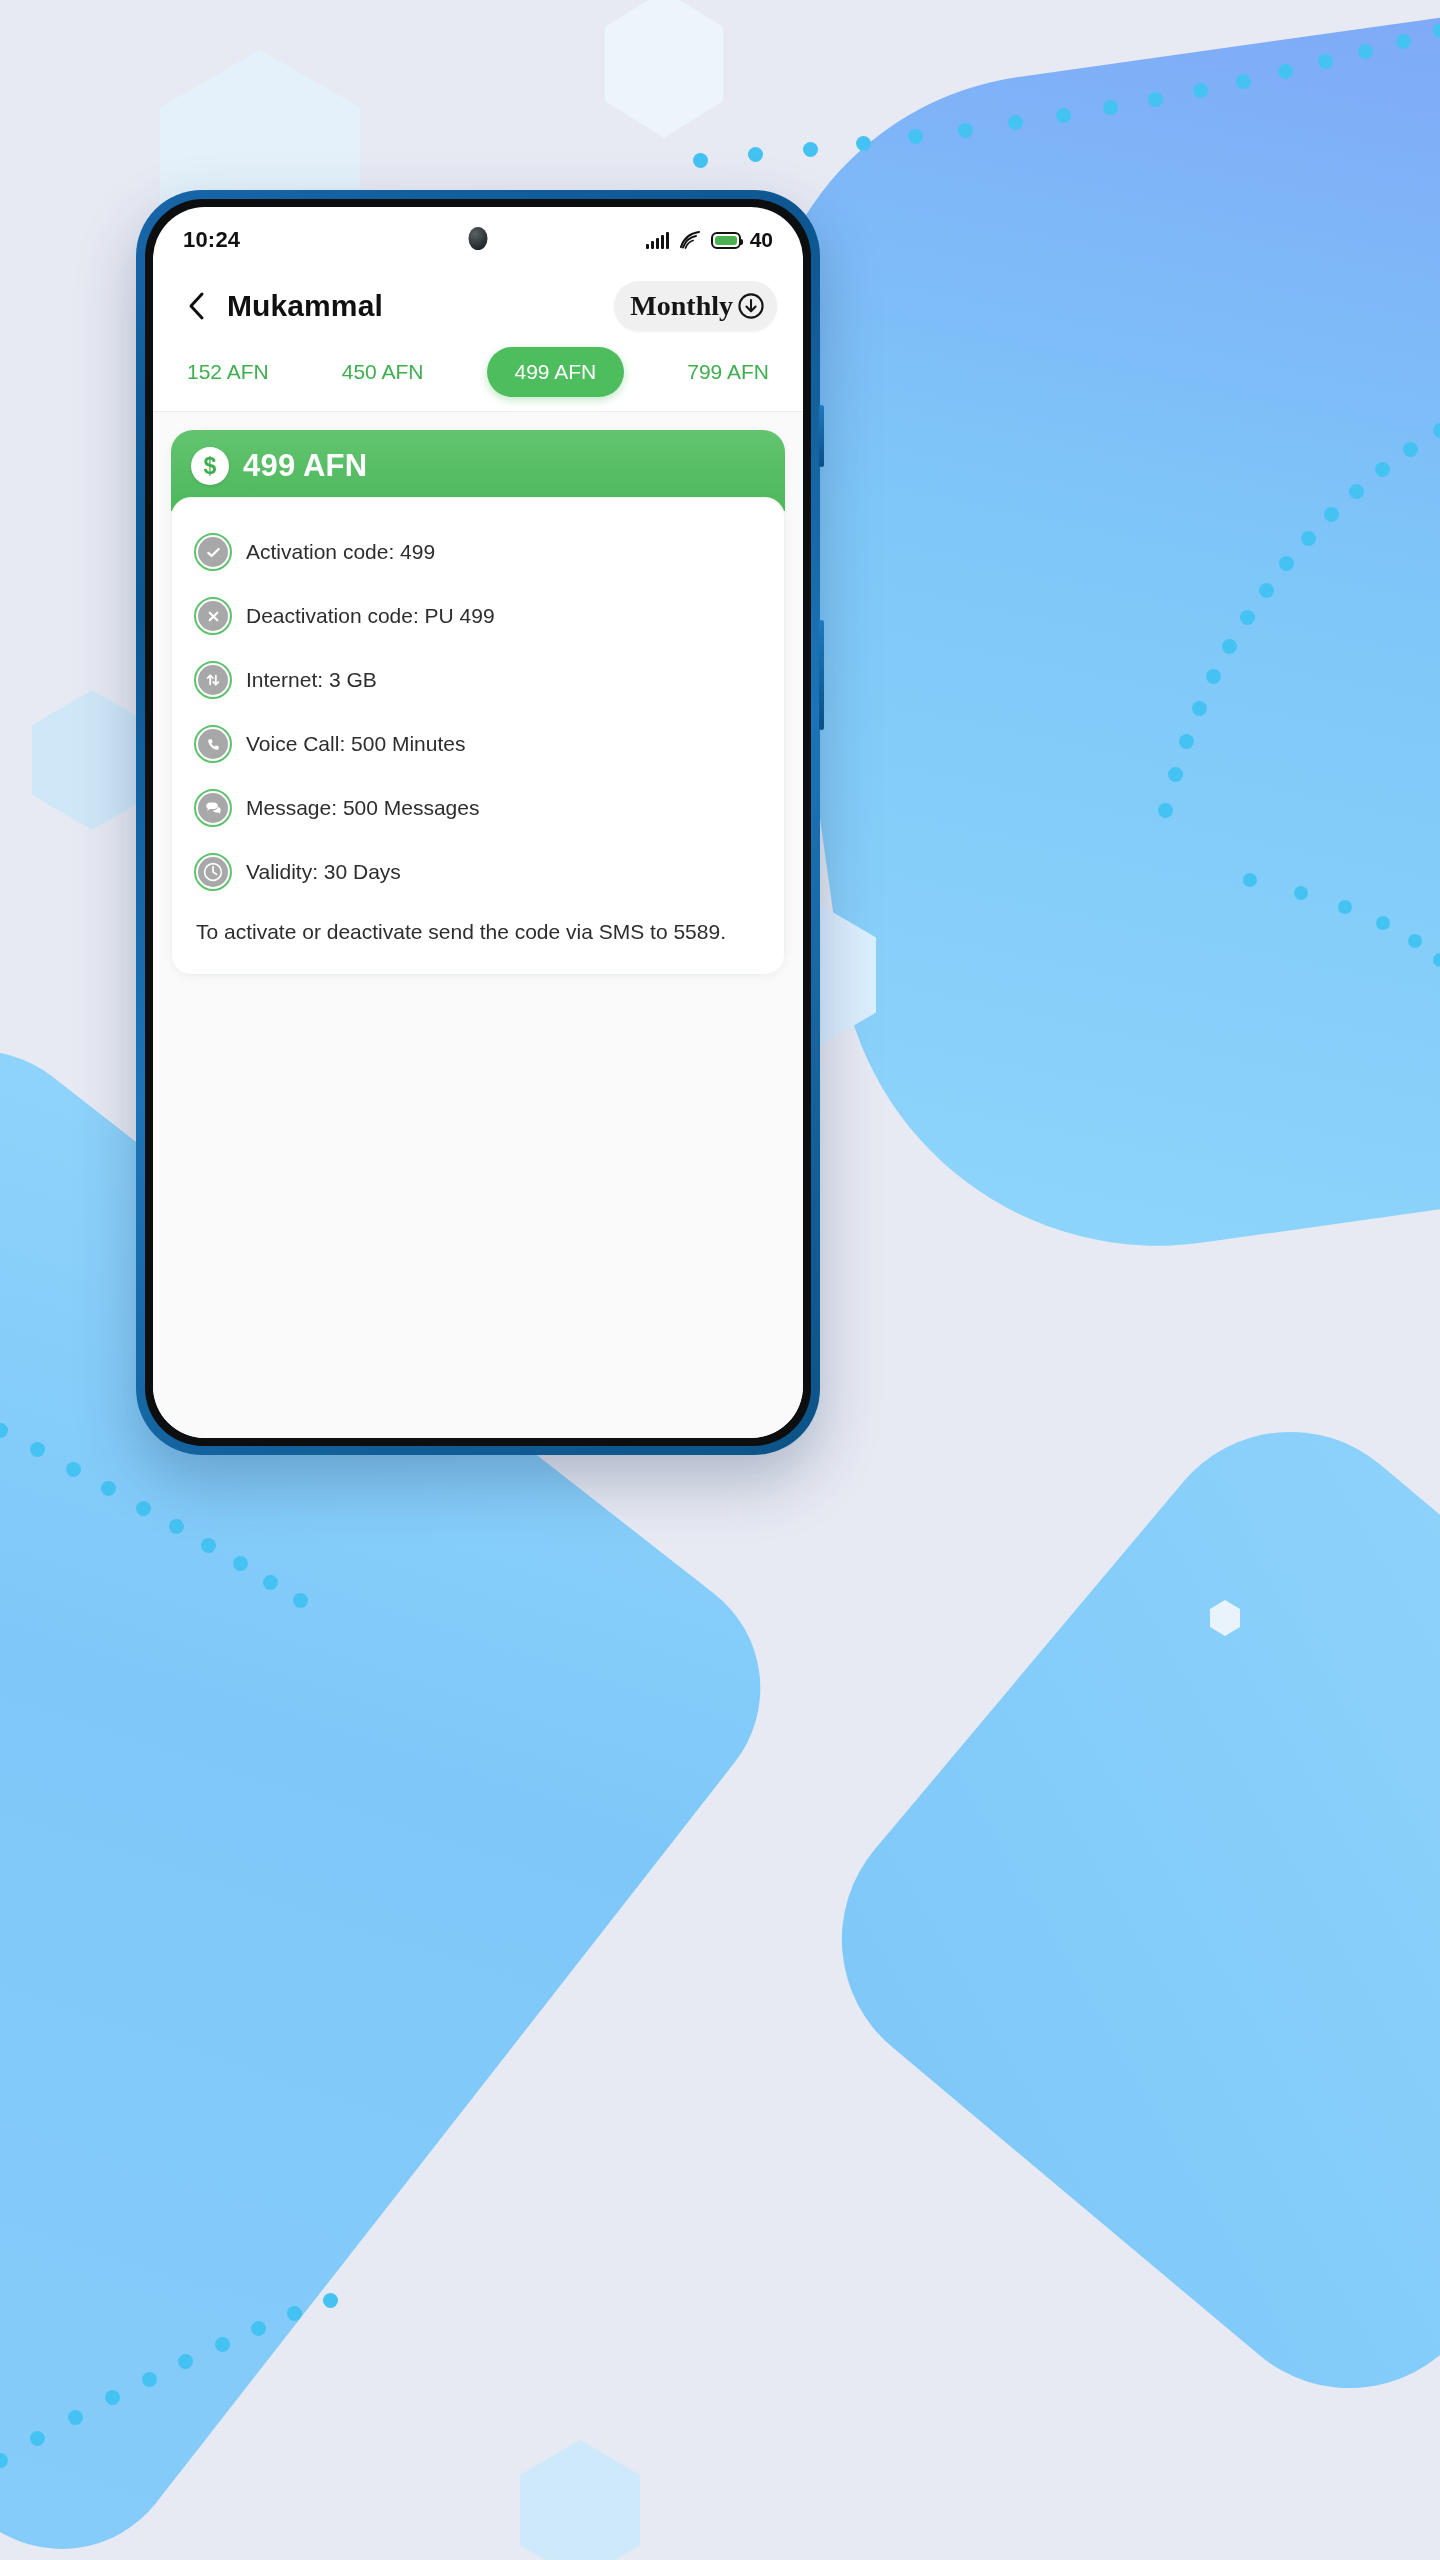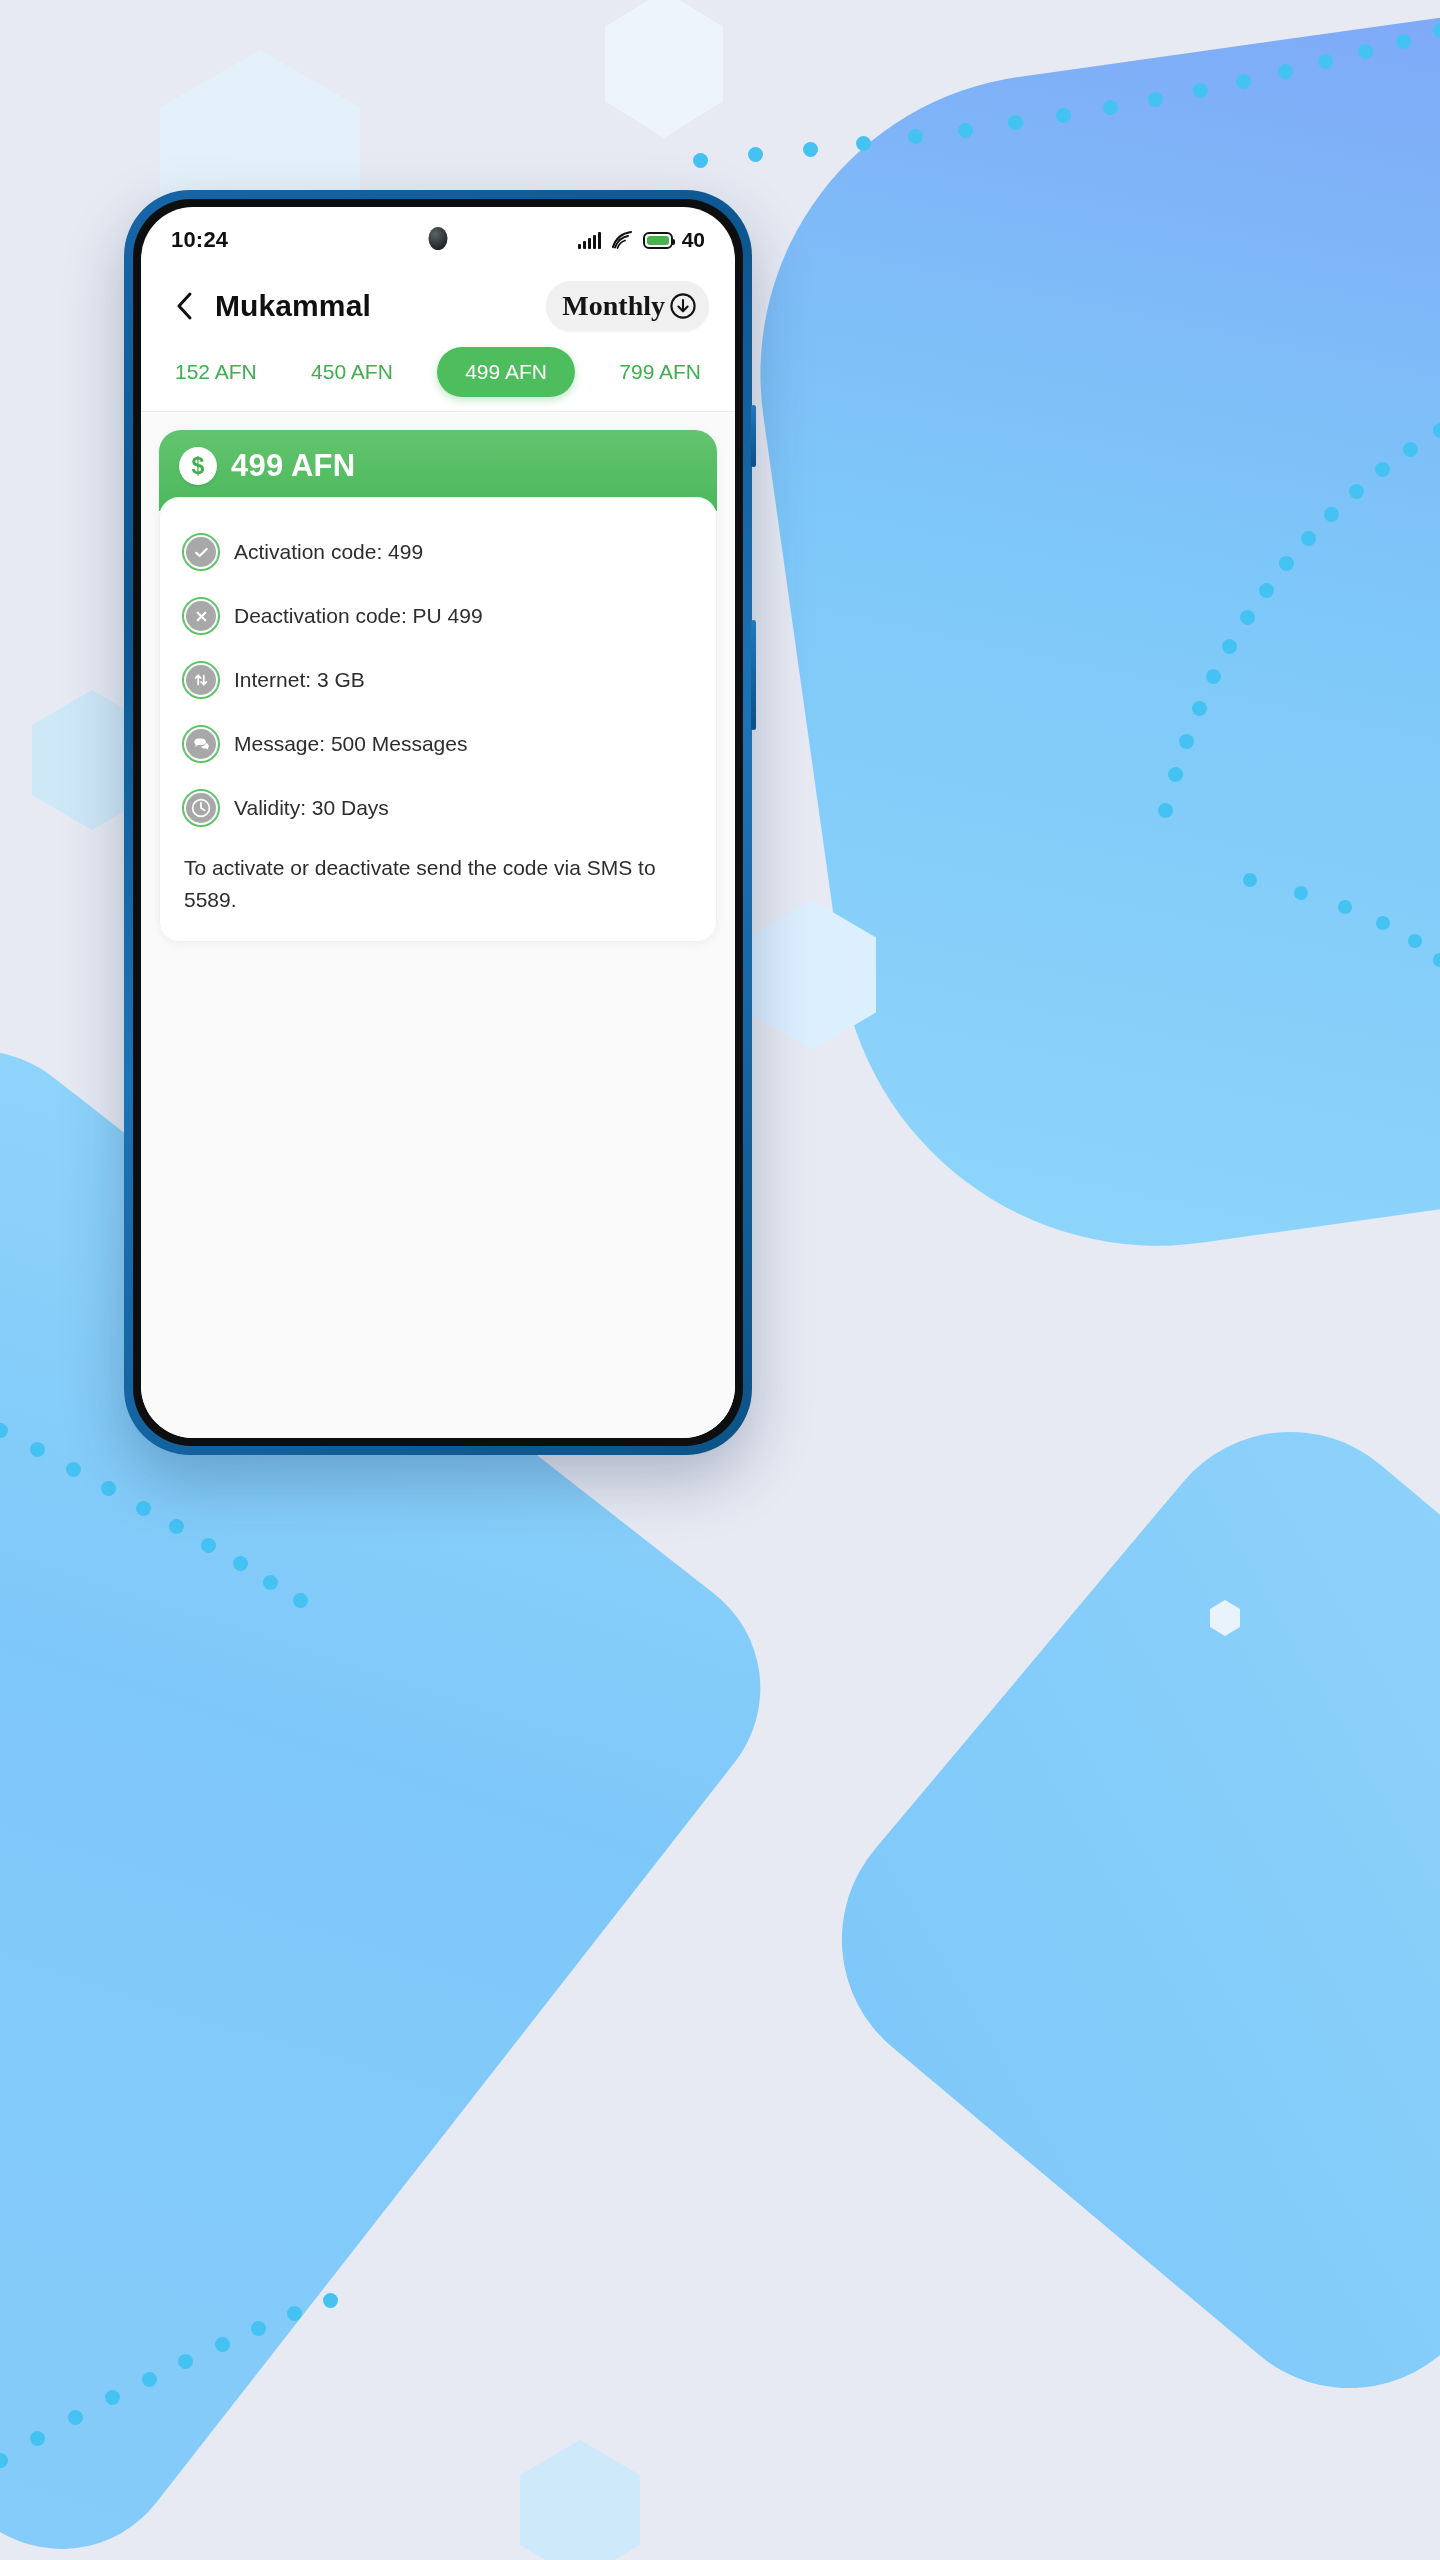--- a/index.html
+++ b/index.html
@@ -266,21 +266,21 @@
       <div class="dot" style="left: 104.722px; top: 2390.28px; width: 15px; height: 15px;"></div>
       <div class="dot" style="left: 141.636px; top: 2371.51px; width: 15px; height: 15px;"></div>
       <div class="dot" style="left: 178.302px; top: 2353.73px; width: 15px; height: 15px;"></div>
       <div class="dot" style="left: 214.722px; top: 2336.94px; width: 15px; height: 15px;"></div>
       <div class="dot" style="left: 250.895px; top: 2321.14px; width: 15px; height: 15px;"></div>
       <div class="dot" style="left: 286.821px; top: 2306.33px; width: 15px; height: 15px;"></div>
       <div class="dot" style="left: 322.5px; top: 2292.5px; width: 15px; height: 15px;"></div>
     </div>
 </div>
 
-<div class="phone" style="width:628px;height:1265px;left:124px;top:190px;transform:scale(1.0);transform-origin:top left;">
+<div class="phone" style="width:684px;height:1265px;left:136px;top:190px;transform:scale(1.0);transform-origin:top left;">
   <div class="side-btn" style="top:215px;height:62px;"></div>
   <div class="side-btn" style="top:430px;height:110px;"></div>
 
   <div class="phone-inner">
     <div class="screen">
 
       <div class="statusbar">
         <div class="clock">10:24</div>
         <div class="camera"></div>
         <div class="sb-right">
@@ -363,20 +363,30 @@
                   <span class="disc">
                 <svg width="18" height="18" viewBox="0 0 18 18">
                   <path d="M6.2 13.4 L6.2 4.6 M3.6 7 L6.2 4.3 L8.8 7" stroke="#fff" stroke-width="1.8" fill="none" stroke-linecap="round" stroke-linejoin="round"></path>
                   <path d="M11.8 4.6 L11.8 13.4 M9.2 11 L11.8 13.7 L14.4 11" stroke="#fff" stroke-width="1.8" fill="none" stroke-linecap="round" stroke-linejoin="round"></path>
                 </svg>
               </span>
                 </span>
               <span class="txt">Internet: 3 GB</span>
             </div>
 
+            <div class="feat">
+              <span class="fic">
+                  <span class="disc">
+                <svg width="17" height="17" viewBox="0 0 18 18">
+                      <path d="M5.2 3.4 C4.1 3.4 3.2 4.4 3.4 5.5 C4.1 9.9 8.1 13.9 12.5 14.6 C13.6 14.8 14.6 13.9 14.6 12.8 L14.6 11.6 C14.6 11 14.2 10.6 13.7 10.5 L11.8 10.1 C11.3 10 10.8 10.2 10.6 10.7 L10.2 11.5 C8.5 10.6 7.4 9.5 6.5 7.8 L7.3 7.4 C7.8 7.2 8 6.7 7.9 6.2 L7.5 4.3 C7.4 3.8 7 3.4 6.4 3.4 Z" fill="#fff"></path>
+                    </svg>
+              </span>
+                </span>
+              <span class="txt">Voice Call: 500 Minutes</span>
+            </div>
 
             <div class="feat">
               <span class="fic">
                   <span class="disc">
                 <svg width="19" height="19" viewBox="0 0 20 20">
                   <path d="M2.4 7.2 C2.4 5.2 4.2 3.8 6.6 3.8 L10.4 3.8 C12.8 3.8 14.6 5.2 14.6 7.2 C14.6 9.2 12.8 10.6 10.4 10.6 L6.2 10.6 L3.4 12.6 L4 10.2 C3 9.6 2.4 8.5 2.4 7.2 Z" fill="#fff"></path>
                   <path d="M17.6 11.2 C17.6 9.6 16.3 8.5 14.5 8.3 C14.1 10.6 11.8 12 9.2 12 C9.9 13.3 11.6 14.2 13.6 14.2 L15.1 14.2 L17.2 15.8 L16.8 13.9 C17.3 13.2 17.6 12.3 17.6 11.2 Z" fill="#fff"></path>
                 </svg>
               </span>
                 </span>

